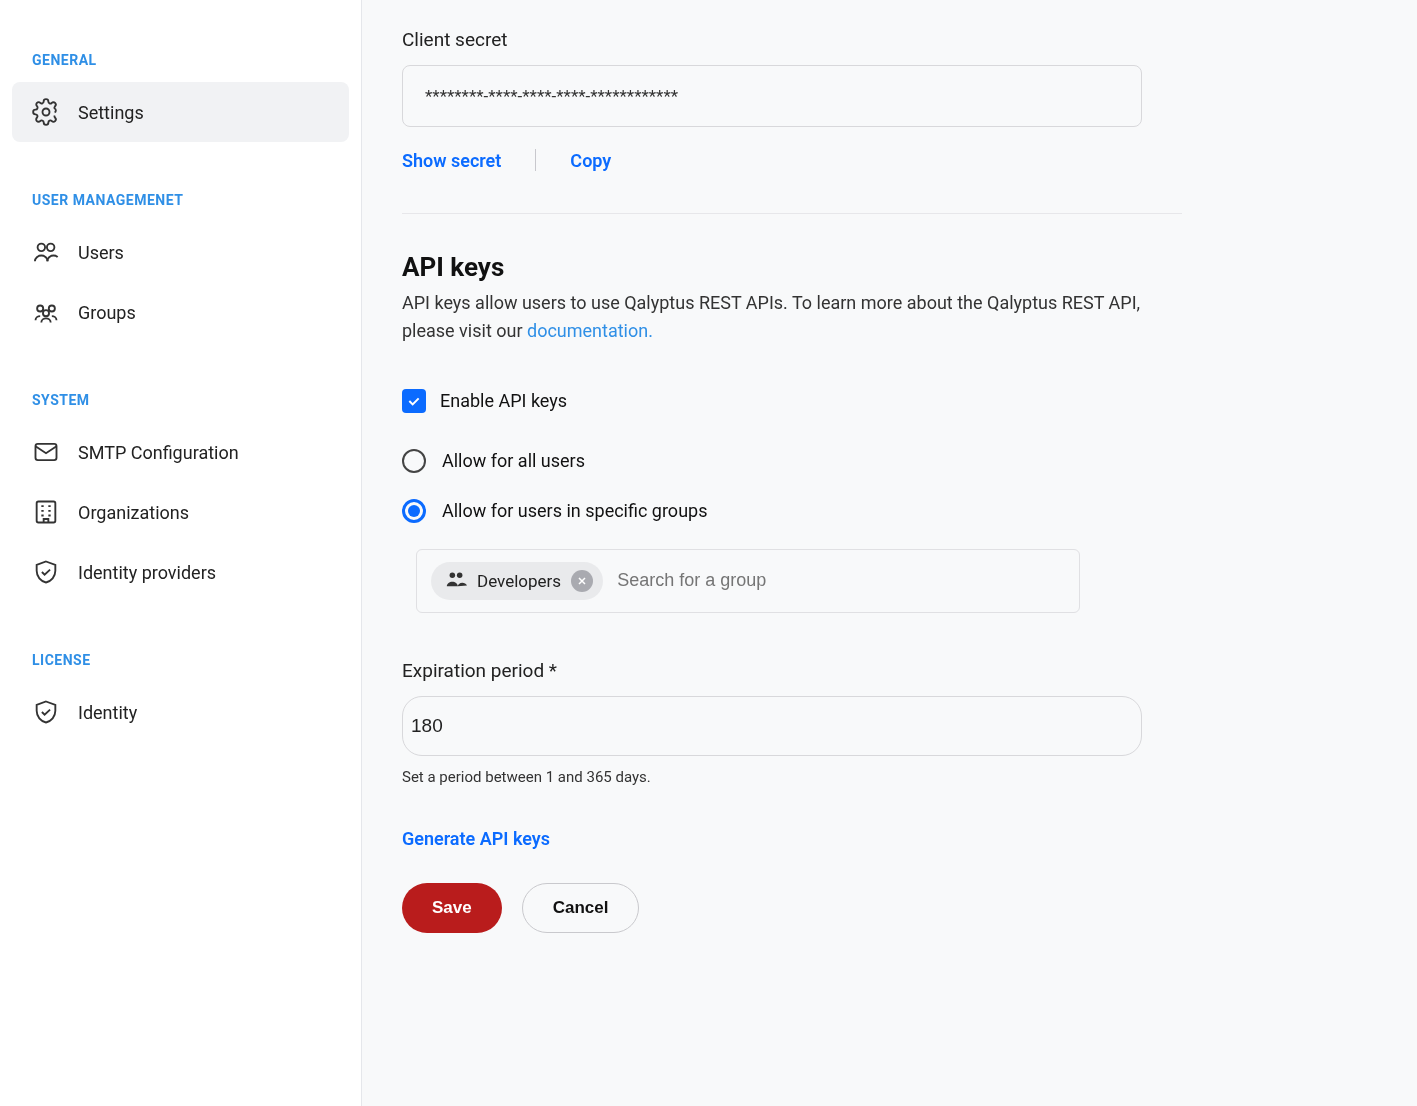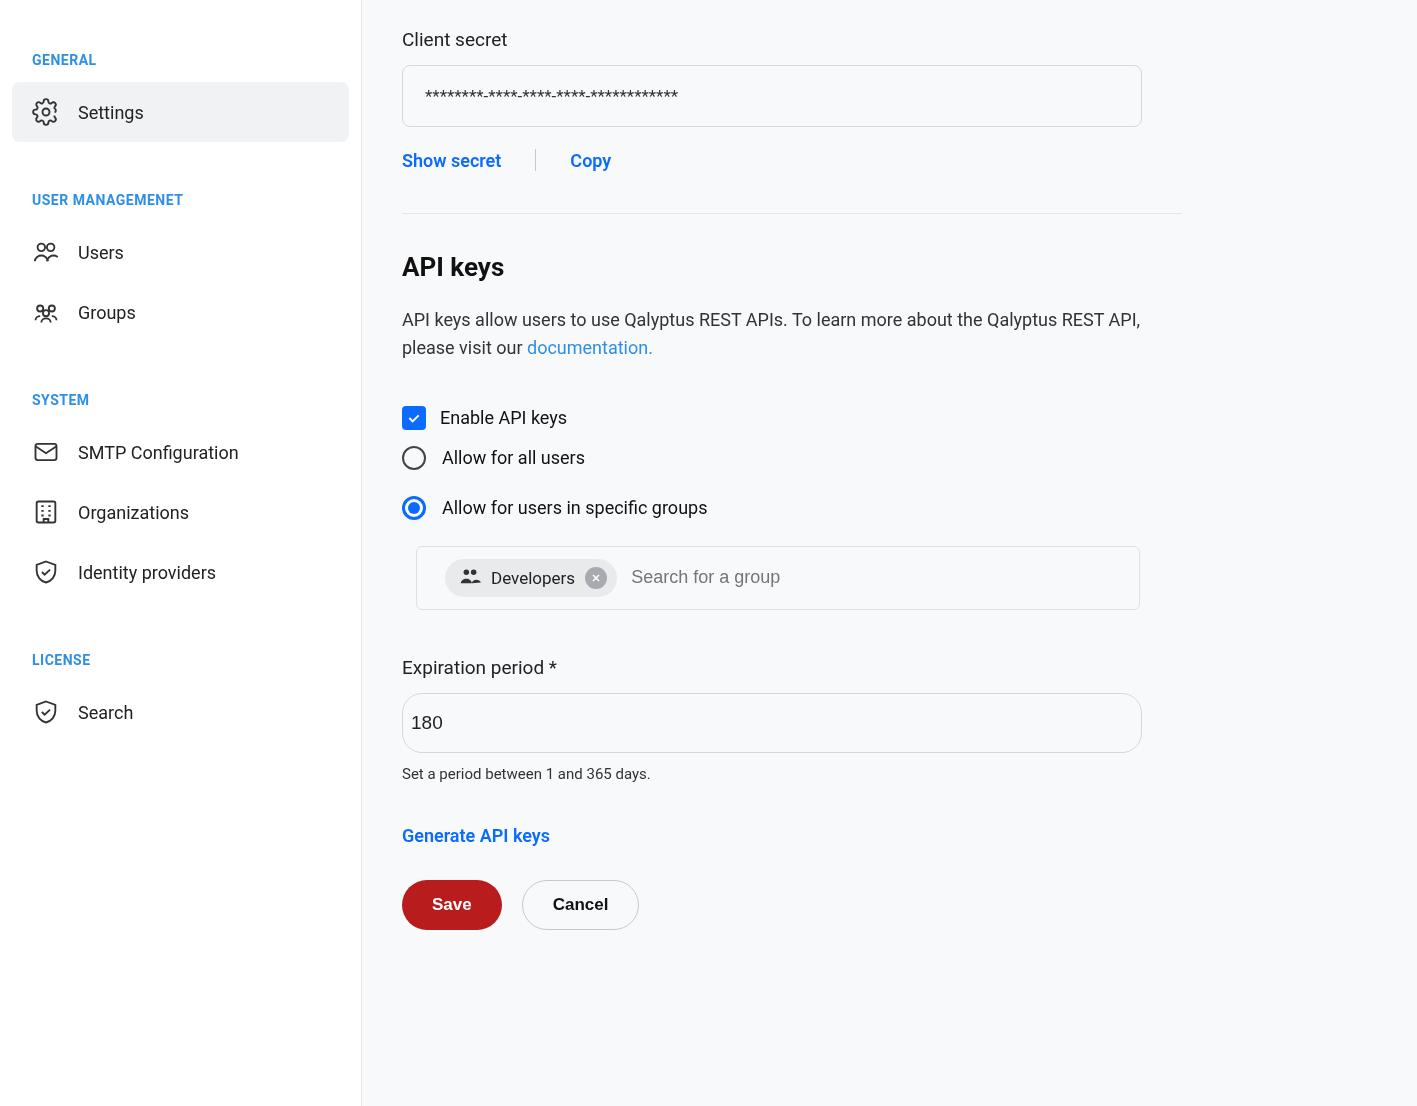--- a/index.html
+++ b/index.html
@@ -94,21 +94,21 @@
   }
   .divider {
     height: 1px;
     background: #e7e7ea;
     margin: 42px 0 38px 0;
     width: 780px;
   }
   .h2 {
     font-size: 26px;
     font-weight: 700;
-    margin-bottom: 24px;
+    margin-bottom: 7px;
   }
   .desc {
     font-size: 18px;
     color: #333;
     line-height: 1.55;
     max-width: 740px;
   }
   .desc a { color: #2f8fe6; text-decoration: none; }
   .checkbox-row {
     display: flex;
@@ -120,21 +120,21 @@
   .checkbox {
     width: 24px; height: 24px;
     border-radius: 4px;
     background: #0b6bff;
     display: flex;
     align-items: center;
     justify-content: center;
     cursor: pointer;
   }
   .checkbox svg { width: 16px; height: 16px; stroke: #fff; stroke-width: 3; fill: none; }
-  .radio-group { margin-top: 16px; }
+  .radio-group { margin-top: 36px; }
   .radio-row {
     display: flex;
     align-items: center;
     gap: 16px;
     font-size: 18px;
     margin-bottom: 26px;
     cursor: pointer;
   }
   .radio {
     width: 24px; height: 24px;
@@ -144,24 +144,24 @@
   }
   .radio.selected { border-color: #0b6bff; border-width: 3px; }
   .radio.selected::after {
     content: "";
     width: 12px; height: 12px;
     background: #0b6bff;
     border-radius: 50%;
   }
   .group-select {
     margin-left: 14px;
-    width: 724px;
+    width: 664px;
     border: 1px solid #e0e0e3;
     border-radius: 6px;
-    padding: 12px 28px;
+    padding: 12px 14px;
     display: flex;
     align-items: center;
     gap: 14px;
     background: #fff0;
   }
   .chip {
     display: inline-flex;
     align-items: center;
     gap: 10px;
     background: #e9eaec;
@@ -300,21 +300,21 @@
 
   <div class="section-gap"></div>
   <div class="section-header">LICENSE</div>
   <div class="nav-item">
     <span class="nav-icon">
       <svg viewBox="0 0 24 24">
           <path d="M12 3l8 3v5c0 5-3.4 9-8 10-4.6-1-8-5-8-10V6l8-3z"></path>
           <path d="M8.5 12l2.3 2.3L15.5 10"></path>
         </svg>
     </span>
-    <span>Search</span>
+    <span>Identity</span>
   </div>
 </div>
 
 <div class="content">
   <div class="content-inner">
 
     <div style="height:28px"></div>
     <span class="field-label">Client secret</span>
     <div class="ro-box">********-****-****-****-************</div>
     <div class="link-row">

